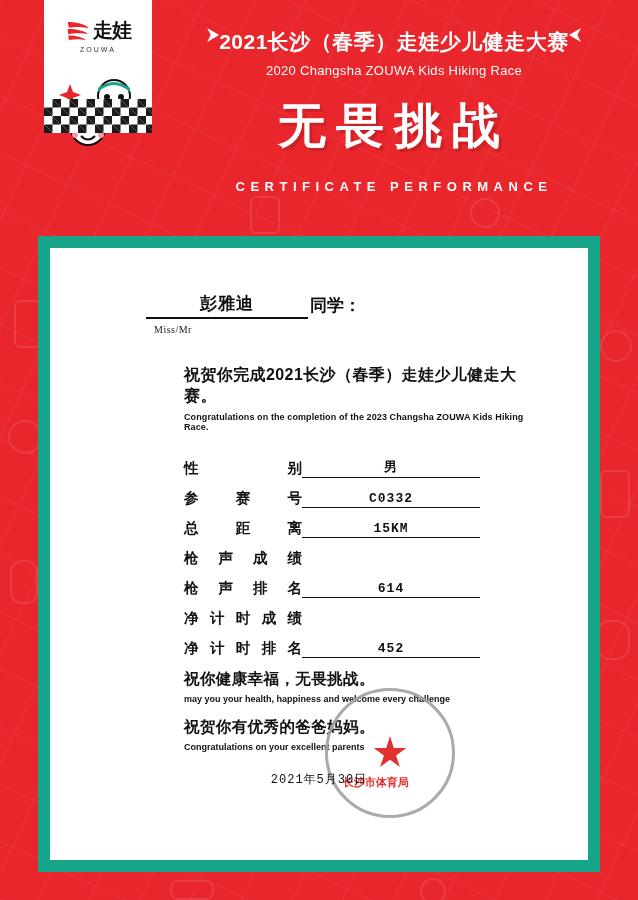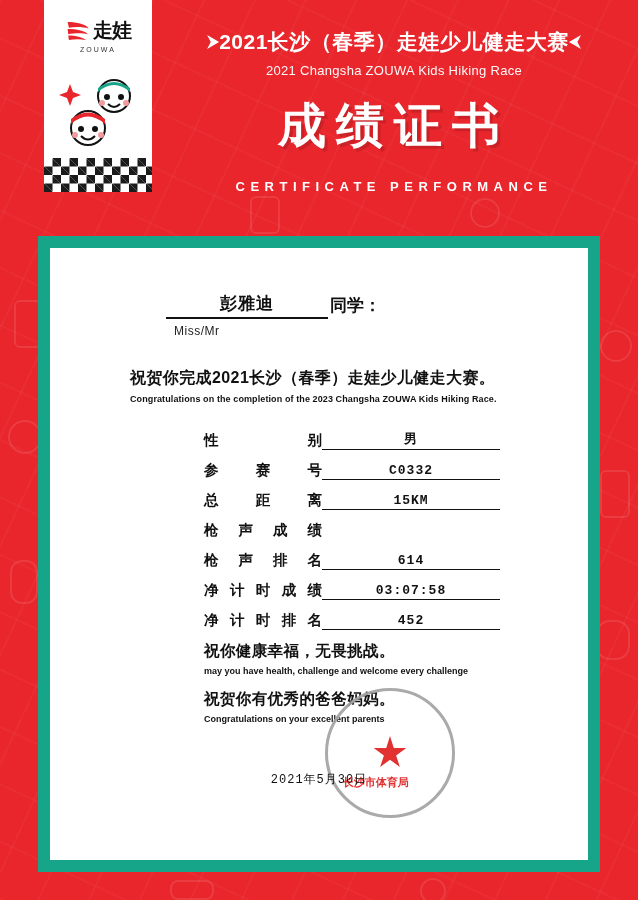--- a/index.html
+++ b/index.html
@@ -34,21 +34,21 @@
   .header {
     position: absolute;
     top: 0; left: 0; right: 0;
     height: 190px;
   }
   .logo-card {
     position: absolute;
     left: 44px;
     top: 0;
     width: 108px;
-    height: 192px;
+    height: 133px;
     background: #ffffff;
   }
   .logo-top {
     height: 70px;
     display: flex;
     align-items: center;
     justify-content: center;
     flex-direction: column;
   }
   .logo-wordmark {
@@ -91,21 +91,21 @@
   .title-block {
     position: absolute;
     left: 160px;
     right: 10px;
     top: 28px;
     text-align: center;
     color: #fff;
   }
   .race-title-row {
     display: flex;
-    align-items: center;
+    align-items: flex-start;
     justify-content: center;
   }
   .race-title {
     font-size: 21px;
     font-weight: 700;
     letter-spacing: 0.5px;
     white-space: nowrap;
   }
   .bowtie {
     display: inline-block;
@@ -144,21 +144,21 @@
     height: 636px;
     background: #17a589;
     padding: 12px;
     box-sizing: border-box;
   }
   .cert-paper {
     width: 100%;
     height: 100%;
     background: #ffffff;
     box-sizing: border-box;
-    padding: 44px 60px 0 80px;
+    padding: 44px 60px 0 60px;
     position: relative;
   }
   .name-row {
     display: flex;
     align-items: flex-end;
     gap: 0;
     margin-left: 36px;
   }
   .name-blank {
     min-width: 150px;
@@ -173,27 +173,28 @@
   .name-suffix {
     font-size: 17px;
     font-weight: 700;
     color: #111;
     padding-bottom: 2px;
     margin-left: 2px;
   }
   .name-en {
     margin-left: 44px;
     margin-top: 5px;
-    font-size: 12px;
+    font-size: 10px;
     color: #222;
-    font-family: Liberation Sans, sans-serif;
+    font-family: Liberation Serif, serif;
     letter-spacing: 0.5px;
   }
   .congrats {
     margin-top: 30px;
+    margin-left: 74px;
   }
   .congrats-zh {
     font-size: 16px;
     font-weight: 700;
     color: #111;
     letter-spacing: 0.4px;
   }
   .congrats-en {
     font-size: 9px;
     font-weight: 700;
@@ -359,22 +360,22 @@
 
       <div class="checker"></div>
     </div>
 
     <div class="title-block">
       <div class="race-title-row">
         <span class="bowtie"></span>
         <div class="race-title">2021长沙（春季）走娃少儿健走大赛</div>
         <span class="bowtie flip"></span>
       </div>
-      <div class="race-title-en">2021 Changsha ZOUWA Kids Hiking Race</div>
-      <div class="cert-title">成绩证书</div>
+      <div class="race-title-en">2020 Changsha ZOUWA Kids Hiking Race</div>
+      <div class="cert-title">无畏挑战</div>
       <div class="cert-title-en">CERTIFICATE PERFORMANCE</div>
     </div>
   </div>
 
   <div class="cert-frame">
     <div class="cert-paper">
 
       <div class="name-row">
         <div class="name-blank">彭雅迪</div>
         <div class="name-suffix">同学：</div>
@@ -433,38 +434,37 @@
         </div>
 
         <div class="field-row">
           <div class="field-label">
             <span>净</span>
             <span>计</span>
             <span>时</span>
             <span>成</span>
             <span>绩</span>
           </div>
-          <div class="field-value">03:07:58</div>
         </div>
 
         <div class="field-row">
           <div class="field-label">
             <span>净</span>
             <span>计</span>
             <span>时</span>
             <span>排</span>
             <span>名</span>
           </div>
           <div class="field-value">452</div>
         </div>
       </div>
 
       <div class="wishes">
         <div class="wish-zh">祝你健康幸福，无畏挑战。</div>
-        <div class="wish-en">may you have health, challenge and welcome every challenge</div>
+        <div class="wish-en">may you your health, happiness and welcome every challenge</div>
         <div class="wish-zh">祝贺你有优秀的爸爸妈妈。</div>
         <div class="wish-en">Congratulations on your excellent parents</div>
       </div>
 
       <div class="stamps">
         <div class="stamp left">
           <div class="star"></div>
           <div class="stamp-text">
             <span style="transform: rotate(-115deg) translate(0,-52px) rotate(115deg);">长沙市体育局</span>
           </div>

